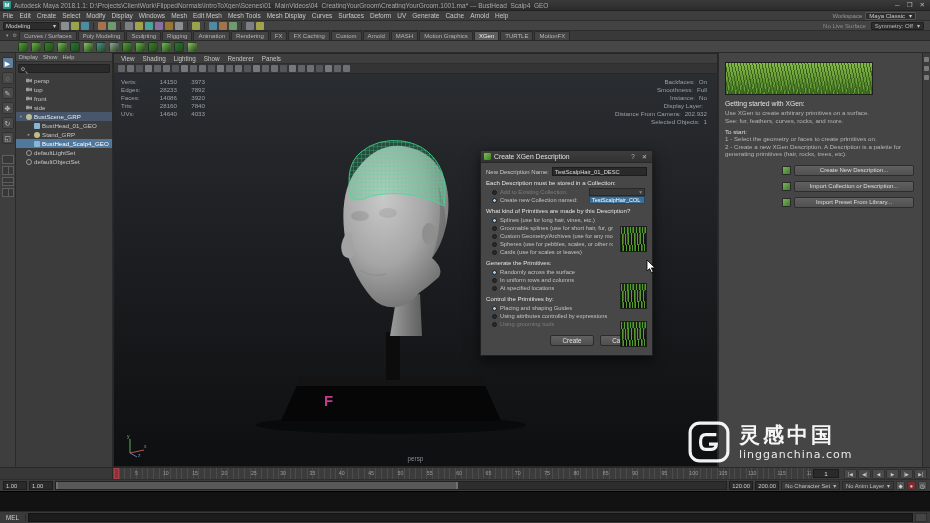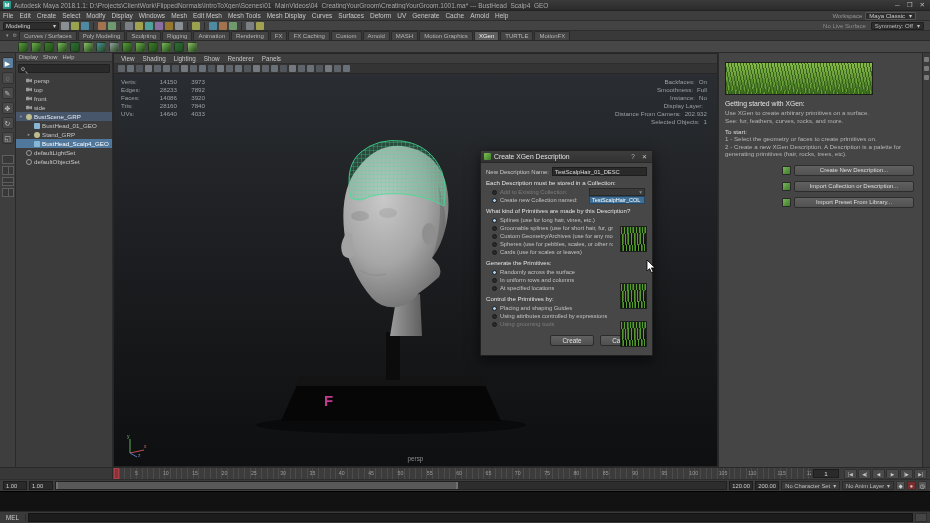--- a/index.html
+++ b/index.html
@@ -693,18 +693,28 @@
   </div>
 
   <div id="blackstrip"></div>
   <div id="cmdline">
     <div id="cmd-mode">MEL</div>
     <div id="cmd-input"></div>
 
     <div id="cmd-se"></div>
   </div>
 
+  <div id="watermark">
+    <svg width="42" height="42" viewBox="0 0 40 40">
+      <rect x="2" y="2" width="36" height="36" rx="9" fill="none" stroke="#fff" stroke-width="3"></rect>
+      <path d="M27 13 H17 Q12 13 12 19 V21 Q12 27 17 27 H22 Q27 27 27 22 H20" fill="none" stroke="#fff" stroke-width="3"></path>
+    </svg>
+    <div class="wm-text">
+      <span class="wm-cjk">灵感中国</span>
+      <span class="wm-domain">lingganchina.com</span>
+    </div>
+  </div>
 
   <svg id="cursor" width="11" height="15" viewBox="0 0 11 15">
     <path d="M1 1 L1 12 L3.6 9.6 L5.4 13.6 L7.2 12.8 L5.4 8.9 L9 8.9 Z" fill="#fff" stroke="#000" stroke-width="0.8"></path>
   </svg>
 
 </div>
 
 </body></html>

